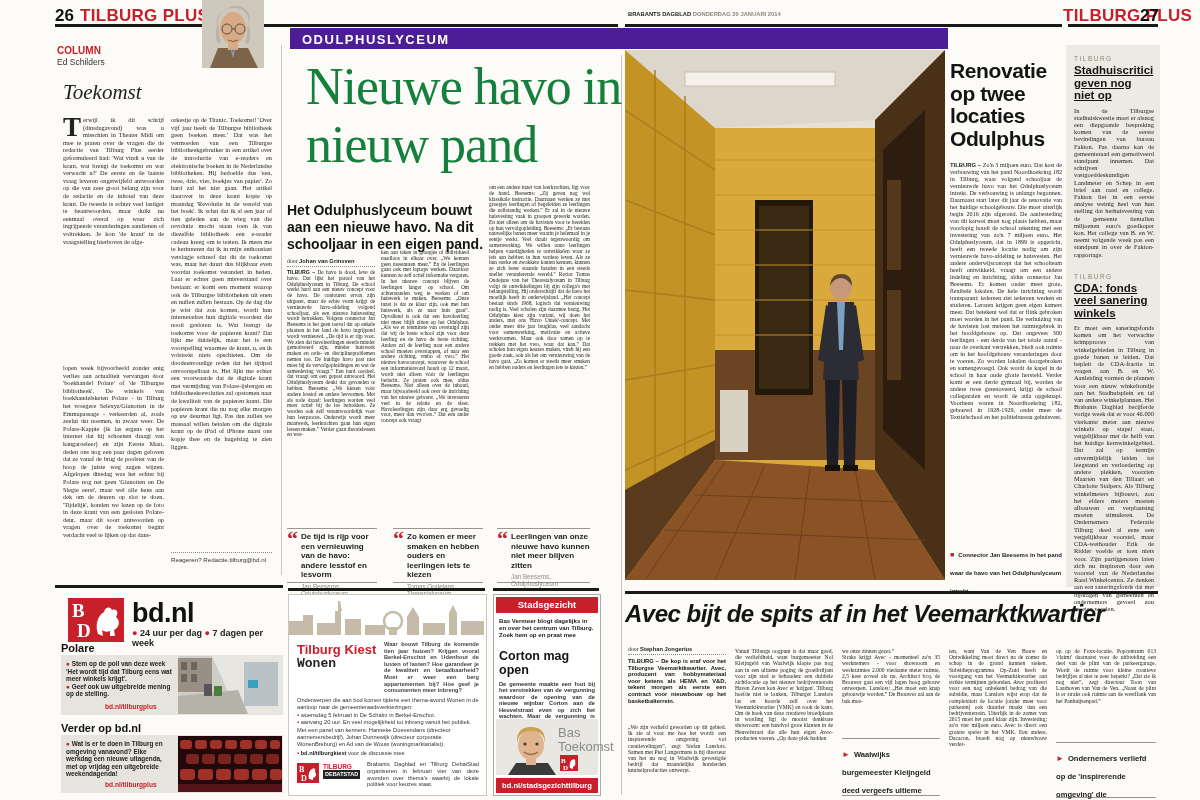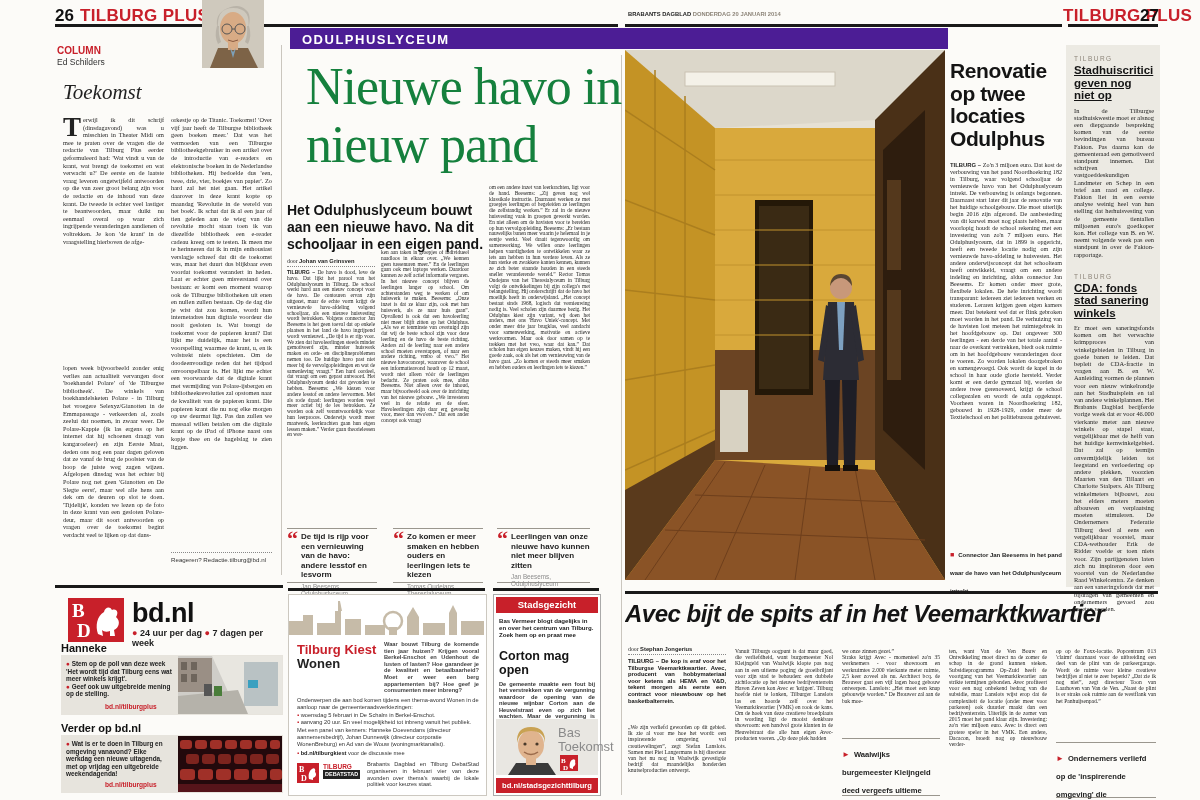--- a/index.html
+++ b/index.html
@@ -221,41 +221,41 @@
     <span class="caption">Connector Jan Beesems in het pand waar de havo van het Odulphuslyceum intrekt.</span>
     
   </div>
 
   <div class="abs" style="left:1066px;top:45px;width:94px;height:542px;background:#eceae3;">
     <div style="padding:10px 6px 0 8px;">
       <div class="sbkicker">TILBURG</div>
       <div class="sbtitle" style="margin-top:2px;">Stadhuiscritici geven nog niet op</div>
       <div class="sbbody jt clip" style="margin-top:5px;height:158px;">In de Tilburgse stadhuiskwestie moet er alsnog een diepgaande bespreking komen van de eerste bevindingen van bureau Fakton. Pas daarna kan de gemeenteraad een gemotiveerd standpunt innemen. Dat schrijven vastgoeddeskundigen Landmeter en Schep in een brief aan raad en college. Fakton liet in een eerste analyse weinig heel van hun stelling dat herhuisvesting van de gemeente tientallen miljoenen euro's goedkoper kon. Het college van B. en W. neemt volgende week pas een standpunt in over de Fakton-rapportage.</div>
       <div class="sbkicker" style="margin-top:8px;">TILBURG</div>
-      <div class="sbtitle" style="margin-top:2px;">CDA: fonds stad sanering winkels</div>
+      <div class="sbtitle" style="margin-top:2px;">CDA: fonds veel sanering winkels</div>
       <div class="sbbody jt clip" style="margin-top:5px;height:288px;">Er moet een saneringsfonds komen om het verwachte krimpproces van winkelgebieden in Tilburg in goede banen te leiden. Dat bepleit de CDA-fractie in vragen aan B. en W. Aanleiding vormen de plannen voor een nieuw winkelrondje aan het Stadhuisplein en tal van andere winkelplannen. Het Brabants Dagblad becijferde vorige week dat er voor 46.000 vierkante meter aan nieuwe winkels op stapel staat, vergelijkbaar met de helft van het huidige kernwinkelgebied. Dat zal op termijn onvermijdelijk leiden tot leegstand en verloedering op andere plekken, voorzien Maarten van den Tillaart en Charlotte Stalpers. Als Tilburg winkelmeters bijbouwt, zou het elders meters moeten afbouwen en verplaatsing moeten stimuleren. De Ondernemers Federatie Tilburg deed al eens een vergelijkbaar voorstel, maar CDA-wethouder Erik de Ridder voelde er toen niets voor. Zijn partijgenoten laten zich nu inspireren door een voorstel van de Nederlandse Raad Winkelcentra. Ze denken aan een saneringsfonds dat met bijdragen van gemeenten en ondernemers gevoed zou moeten worden.</div>
     </div>
   </div>
 
   <div class="abs rule" style="left:55px;top:585px;width:228px;height:3px;"></div>
   <div class="abs" style="left:55px;top:588px;width:228px;height:208px;">
     <div class="abs" style="left:13px;top:10px;width:56px;height:44px;">
       <svg width="56" height="44">
         <rect width="56" height="44" fill="#c8202a"></rect>
         <text x="4" y="19" font-family="Liberation Serif,serif" font-size="19" font-weight="bold" fill="#fff">B</text>
         <text x="9" y="39" font-family="Liberation Serif,serif" font-size="19" font-weight="bold" fill="#fff">D</text>
         <path d="M30,36 C27,28 29,18 36,14 C37,9 42,8 44,12 C49,10 51,15 48,19 C53,23 51,30 46,32 L47,38 L42,38 L42,33 C39,34 36,34 34,32 L35,38 Z" fill="#fff"></path>
       </svg>
     </div>
     <div class="abs bdlogo-big" style="left:77px;top:10px;">bd.nl</div>
     <div class="abs bdtag" style="left:77px;top:40px;">
       <span class="bullet">●</span> <span>24 uur per dag</span>
       <span class="bullet">●</span> <span>7 dagen per week</span>
     </div>
-    <div class="abs bdsec" style="left:6px;top:54px;">Hanneke</div>
+    <div class="abs bdsec" style="left:6px;top:54px;">Polare</div>
     <div class="abs bdpanel" style="left:6px;top:67px;width:222px;height:60px;">
       <div class="bditem clip" style="position:absolute;left:5px;top:5px;width:108px;height:40px;">
         <span class="bullet">●</span> <span>Stem op de poll van deze week 'Het wordt tijd dat Tilburg eens wat meer winkels krijgt'.</span><br>
         <span class="bullet">●</span> <span>Geef ook uw uitgebreide mening op de stelling.</span>
       </div>
       <div class="bdlink" style="position:absolute;left:44px;top:48px;">bd.nl/tilburgplus</div>
       <svg width="104" height="58" style="position:absolute;left:117px;top:1px;">
         <rect width="104" height="58" fill="#cfcdc8"></rect>
         <rect x="0" y="2" width="34" height="34" fill="#9a8f85"></rect>
         <rect x="3" y="6" width="6" height="8" fill="#6e655c"></rect>
@@ -324,21 +324,21 @@
         <rect x="100" y="30" width="8" height="8"></rect>
         <rect x="118" y="20" width="12" height="18"></rect>
           <polygon points="118,20 124,10 130,20"></polygon>
         <rect x="134" y="26" width="22" height="12"></rect>
           <rect x="160" y="16" width="8" height="22"></rect>
         <polygon points="160,16 164,8 168,16"></polygon>
           <rect x="172" y="24" width="23" height="14"></rect>
       </g>
     </svg>
     <div class="abs tkt1" style="left:8px;top:48px;">Tilburg Kiest</div>
-    <div class="abs tkt2" style="left:8px;top:62px;">Wonen</div>
+    <div class="abs tkt2" style="left:8px;top:62px;font-family:Liberation Mono, monospace;">Wonen</div>
     <div class="abs tkintro jt clip" style="left:95px;top:46px;width:95px;height:52px;">Waar bouwt Tilburg de komende tien jaar huizen? Krijgen vooral Berkel-Enschot en Udenhout de lusten of lasten? Hoe garandeer je de kwaliteit en betaalbaarheid? Moet er weer een berg appartementen bij? Hoe geef je consumenten meer inbreng?</div>
     <div class="abs tksmall clip" style="left:8px;top:102px;width:182px;height:14px;">Onderwerpen die aan bod komen tijdens een thema-avond Wonen in de aanloop naar de gemeenteraadsverkiezingen:</div>
     <div class="abs tksmall" style="left:8px;top:117px;width:182px;">
       <span class="red">▪</span> <span>woensdag 5 februari in De Schalm in Berkel-Enschot.</span>
     </div>
     <div class="abs tksmall" style="left:8px;top:124px;width:182px;">
       <span class="red">▪</span> <span>aanvang 20 uur. En veel mogelijkheid tot inbreng vanuit het publiek.</span>
     </div>
     <div class="abs tksmall clip" style="left:8px;top:132px;width:182px;height:22px;">Met een panel van kenners: Hanneke Doevendans (directeur aannemersbedrijf), Johan Dunnewijk (directeur corporatie WonenBreburg) en Ad van de Wouw (woningmarktanalist).</div>
     <div class="abs tksmall" style="left:8px;top:155px;width:182px;">

